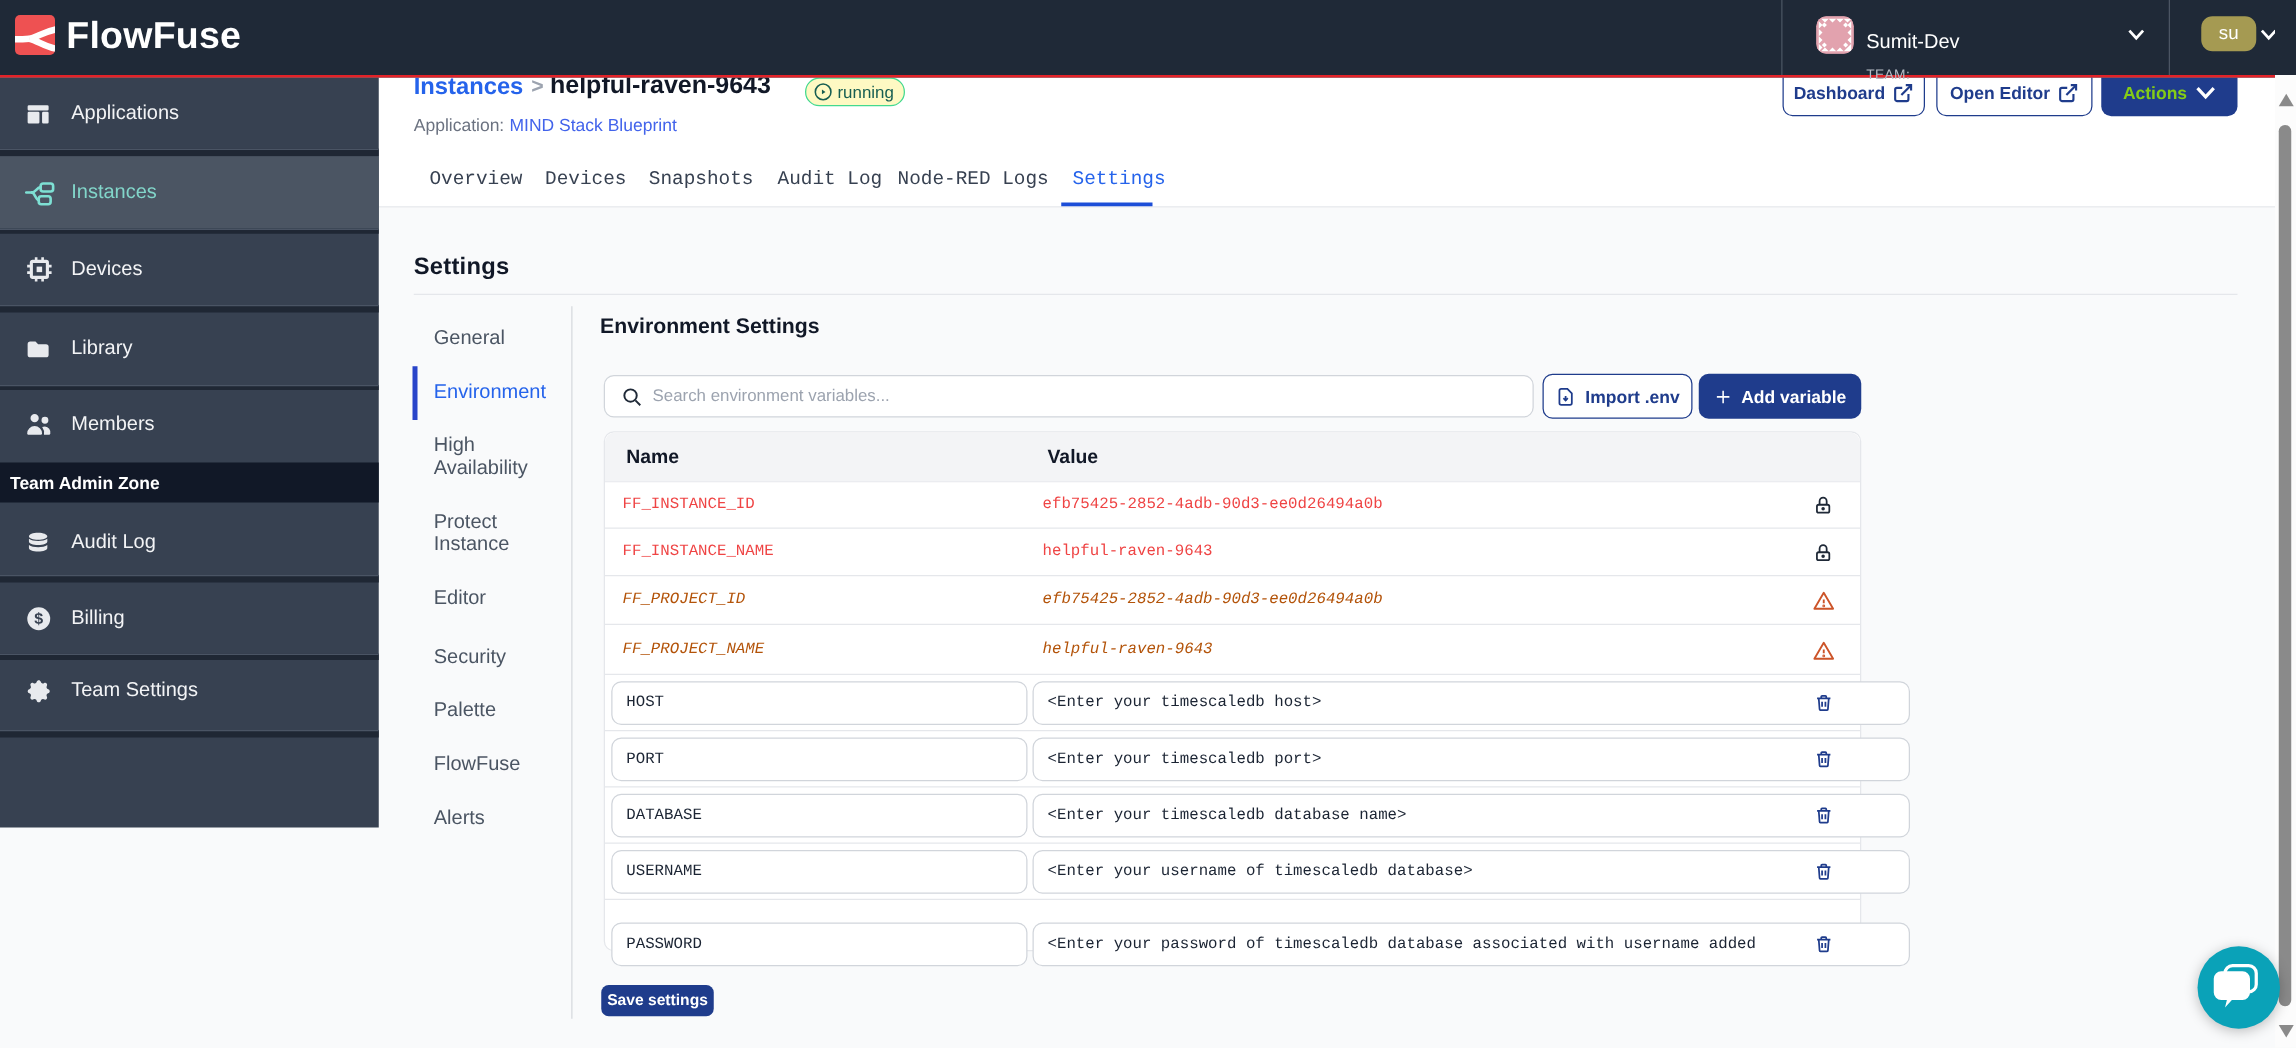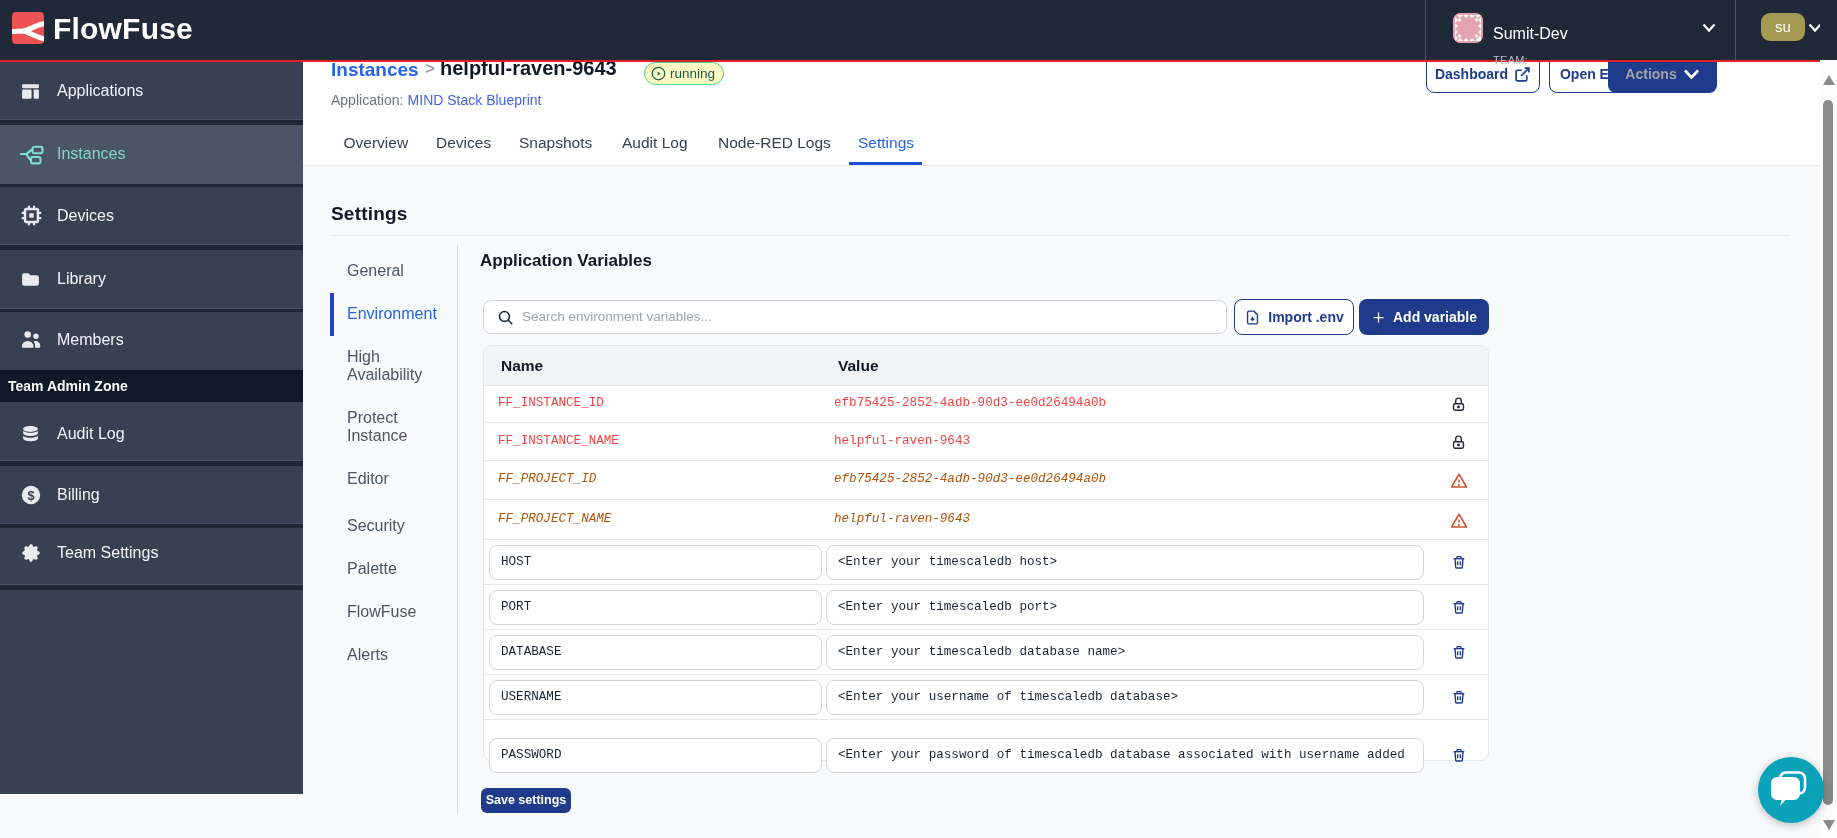--- a/index.html
+++ b/index.html
@@ -11,21 +11,21 @@
 #logo-sq { position:absolute; left:12px; top:12px; width:32px; height:32px; background:#ee5152; border-radius:4px; overflow:hidden; }
 #logo-txt { position:absolute; left:53px; top:11.5px; color:#fff; font-size:30px; font-weight:bold; letter-spacing:0.2px; }
 .nav-sep { position:absolute; top:0; width:1px; height:60px; background:#4b5563; }
 #team-av { position:absolute; left:1453px; top:13px; width:30px; height:30px; border-radius:8px; background:#e4a7b3; overflow:hidden; }
 #team-lbl { position:absolute; left:1493px; top:14px; font-size:11px; color:#b6bcc6; letter-spacing:0.3px;margin-top:40px; }
 #team-name { position:absolute; left:1493px; top:25px; font-size:16px; color:#fff; }
 .chev { position:absolute; }
 #su-av { position:absolute; left:1761px; top:13px; width:44px; height:28px; border-radius:9px; background:#a59a52; color:#fff; font-size:15px; text-align:center; line-height:27px; }
 
 
-#sidebar { position:absolute; left:0; top:62px; width:303px; height:732px; background:#374151; z-index:10; }
+#sidebar { position:absolute; left:0; top:62px; width:303px; height:600px; background:#374151; z-index:10; }
 .sb-item { position:absolute; left:0; width:303px; display:flex; align-items:center; color:#f3f4f6; font-size:16px; }
 .sb-item svg { position:absolute; left:20px; }
 .sb-item span { position:absolute; left:57px; }
 .sb-sep { position:absolute; left:0; width:303px; background:#1f2734; border-top:1px solid #4a5464; }
 #sb-band { position:absolute; left:0; top:308px; width:303px; height:32px; background:#111827; color:#fff; font-size:14px; font-weight:bold; line-height:32px; padding-left:8px; }
 
 
 #scrollzone { position:absolute; left:1820px; top:60px; width:17px; height:778px; background:#fcfcfc; z-index:40; }
 #sb-thumb { position:absolute; left:3px; top:40px; width:10px; height:705px; background:#8a8a8a; border-radius:5px; }
 .sb-arrow { position:absolute; left:2.5px; width:0; height:0; border-left:6px solid transparent; border-right:6px solid transparent; }
@@ -37,28 +37,28 @@
 #pagehead { position:absolute; left:0; top:0; width:1517px; height:104px; background:#fff; border-bottom:1px solid #e5e7eb; }
 #crumbs { position:absolute; left:0; top:-5px; height:28px; font-size:20px; font-weight:bold; white-space:nowrap; }
 #crumbs .bc1 { position:absolute; left:28px; color:#2563eb; font-size:19px; top:1.5px; }
 #crumbs .bcsep { position:absolute; left:122px; color:#9ca3af; font-size:17px; top:2px; }
 #crumbs .bc2 { position:absolute; left:137px; color:#111827; }
 #pill-running { position:absolute; left:341px; top:0px; height:23px; padding:0 8px 0 6px; background:#fef9c3; border:1px solid #43d98f; border-radius:12px; display:flex; align-items:center; gap:4px; color:#175e52; font-size:13.5px; }
 #appline { position:absolute; left:28px; top:30px; font-size:14px; color:#6b7280; }
 #appline a { position:absolute; left:76.6px; width:200px; }
 #appline a { color:#4263eb; text-decoration:none; }
 #tabs { position:absolute; left:0; top:65px; width:100%; height:37px; }
-.tab { position:absolute; top:7px; font-size:15.5px; color:#374151; }
+.tab { position:absolute; top:7px; font-size:15.5px; color:#374151;font-family:Liberation Mono, monospace; }
 .tab.active { color:#2563eb; }
 #tab-underline { position:absolute; left:546px; top:100px; width:73px; height:3px; background:#1d4ed8; }
 .hbtn { position:absolute; top:-7px; height:38px; border-radius:8px; font-size:14px; font-weight:bold; display:flex; align-items:center; justify-content:center; gap:6px; }
 .hbtn.ghost { background:#fff; border:1.5px solid #1f3c8c; color:#1f3c8c;text-align:center; }
 #btn-dash { left:1123px; width:114px; }
 #btn-editor { left:1246px; width:125px; }
-#btn-actions { left:1305px; width:109px; background:#1f3c8c; color:#a3a3a3; }
+#btn-actions { left:1378px; width:109px; background:#1f3c8c; color:#84cc16; }
 
 
 #sec-title { position:absolute; left:28px; top:141px; font-size:19px; font-weight:bold; color:#111827; letter-spacing:0.2px; }
 #sec-hr { position:absolute; left:28px; top:173px; width:1459px; height:1px; background:#e5e7eb; }
 #subnav { position:absolute; left:27px; top:188px; width:126px; }
 .sn-item { position:relative; padding:12px 0 13px 17px; font-size:16px; color:#4b5563; line-height:18px; }
 .sn-item.active { color:#2563eb; border-left:4px solid #2944c9; padding-left:13px; }
 #subnav-div { position:absolute; left:154px; top:183px; width:1px; height:570px; background:#d6d9de; }
 
 #env-title { position:absolute; left:177px; top:189px; font-size:17px; font-weight:bold; color:#111827; }
@@ -72,21 +72,21 @@
 #et-head .h1 { position:absolute; left:17px; top:11px; font-size:15.5px; font-weight:bold; color:#111827; }
 #et-head .h2 { position:absolute; left:354px; top:11px; font-size:15.5px; font-weight:bold; color:#111827; }
 .et-row { position:absolute; left:0; width:1004px; border-bottom:1px solid #e5e7eb; font-family:"Liberation Mono",monospace; font-size:12.6px; color:#ef4444; }
 .et-row .nm { position:absolute; left:14px; }
 .et-row .vl { position:absolute; left:350px; }
 .et-row.warn { color:#b35309; font-style:italic; }
 .et-ic { position:absolute; left:966px; }
 .in-row { position:absolute; left:0; width:1004px; border-bottom:1px solid #e5e7eb; }
 .in-row .inp { position:absolute; top:5px; height:35px; background:#fff; border:1px solid #d1d5db; border-radius:8px; font-family:"Liberation Mono",monospace; font-size:12.6px; color:#1b2433; line-height:33px; padding-left:11px; white-space:nowrap; overflow:hidden; }
 .in-row .n { left:5px; width:333px; }
-.in-row .v { left:342px; width:598px; }
+.in-row .v { left:342px; width:702px; }
 #btn-save { position:absolute; left:178px; top:726px; width:90px; height:25px; background:#1f3c8c; border-radius:6px; color:#fff; font-size:12.5px; font-weight:bold; text-align:center; line-height:25px; white-space:nowrap; }
 
 
 #chat { position:absolute; left:1758px; top:757px; width:66px; height:66px; border-radius:50%; background:#0aa2b8; z-index:45; box-shadow:0 2px 10px rgba(0,0,0,0.25); }
 #chat svg { position:absolute; left:12px; top:14px; }
 </style>
 </head>
 <body>
 
 <div id="main">
@@ -146,21 +146,21 @@
     <div class="sn-item">High Availability</div>
     <div class="sn-item">Protect Instance</div>
     <div class="sn-item">Editor</div>
     <div class="sn-item" style="margin-top:3.5px">Security</div>
     <div class="sn-item">Palette</div>
     <div class="sn-item">FlowFuse</div>
     <div class="sn-item">Alerts</div>
   </div>
   <div id="subnav-div"></div>
 
-  <div id="env-title">Application Variables</div>
+  <div id="env-title">Environment Settings</div>
   <div id="searchbox">
     <svg style="position:absolute;left:13px;top:8px" width="17" height="17" viewBox="0 0 24 24" fill="none" stroke="#1f2937" stroke-width="2.2">
         <circle cx="10.5" cy="10.5" r="7"></circle>
         <path d="M16 16L21.5 21.5"></path>
       </svg>
     <span class="ph">Search environment variables...</span>
   </div>
   <div id="btn-import">
     <svg width="17" height="17" viewBox="0 0 24 24" fill="none" stroke="#1f3c8c" stroke-width="2">
         <path d="M14 3H7a2 2 0 0 0-2 2v14a2 2 0 0 0 2 2h10a2 2 0 0 0 2-2V8z"></path>

